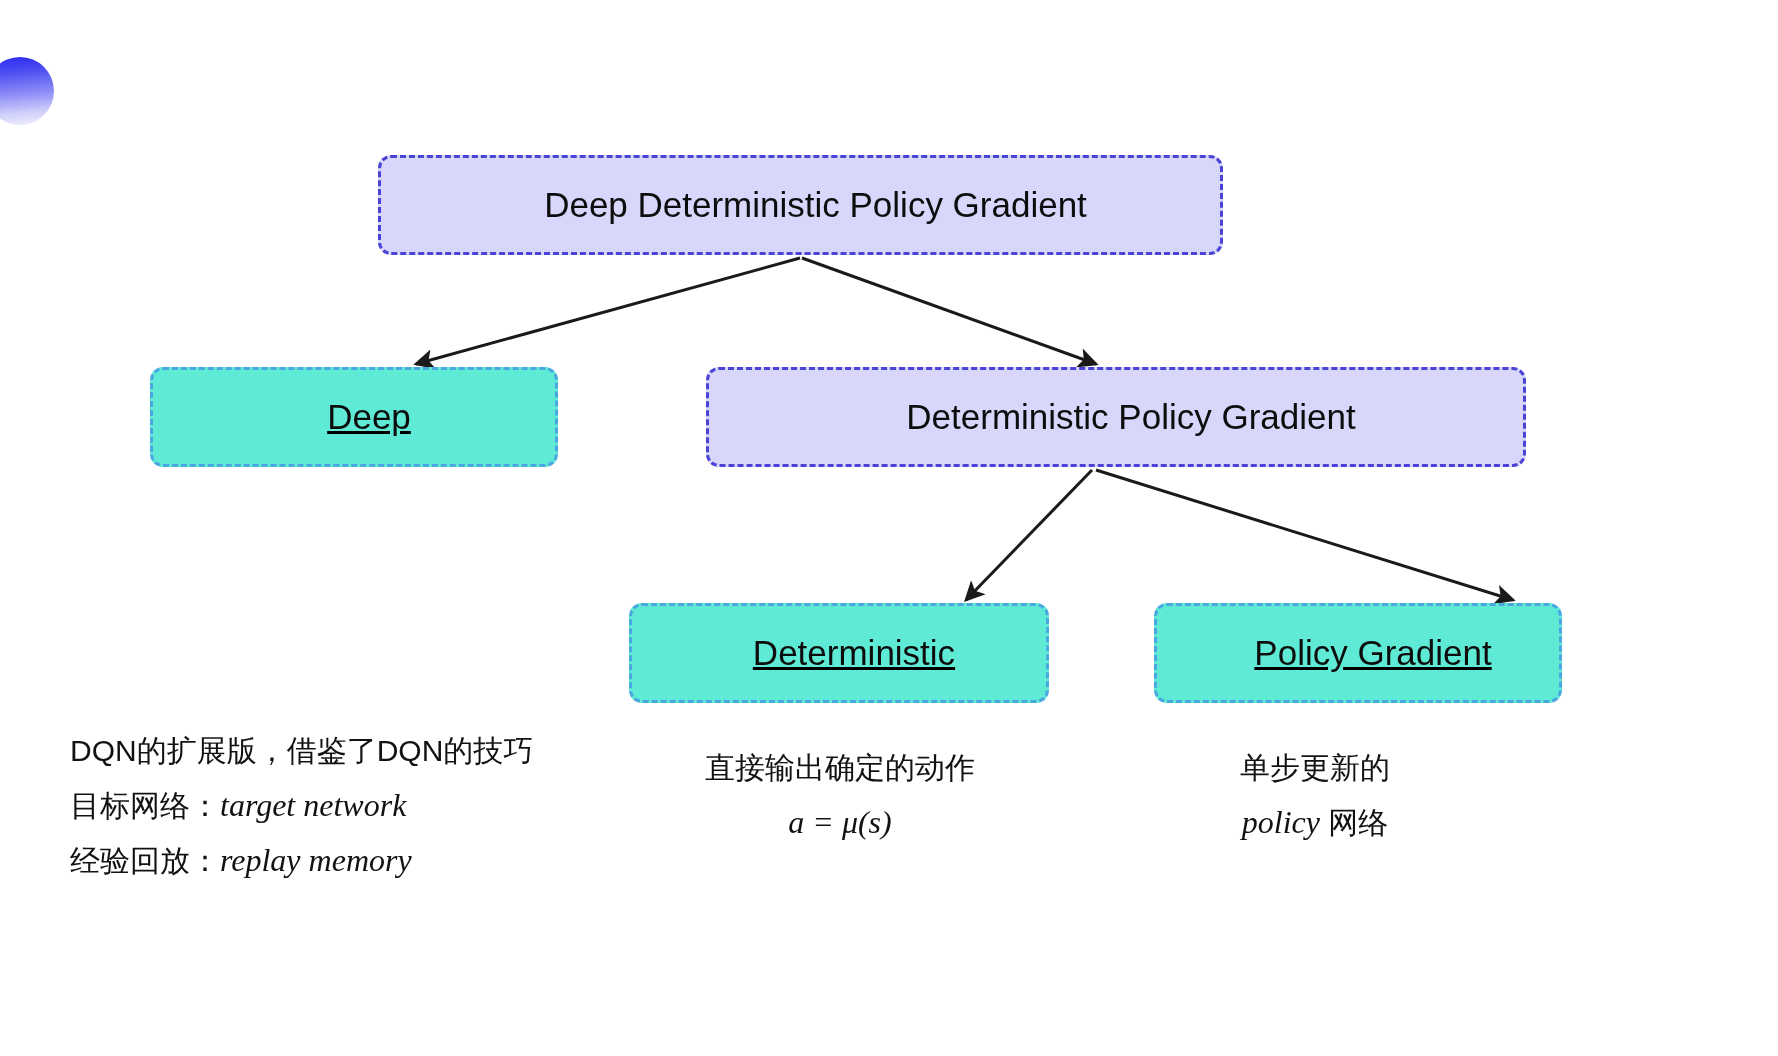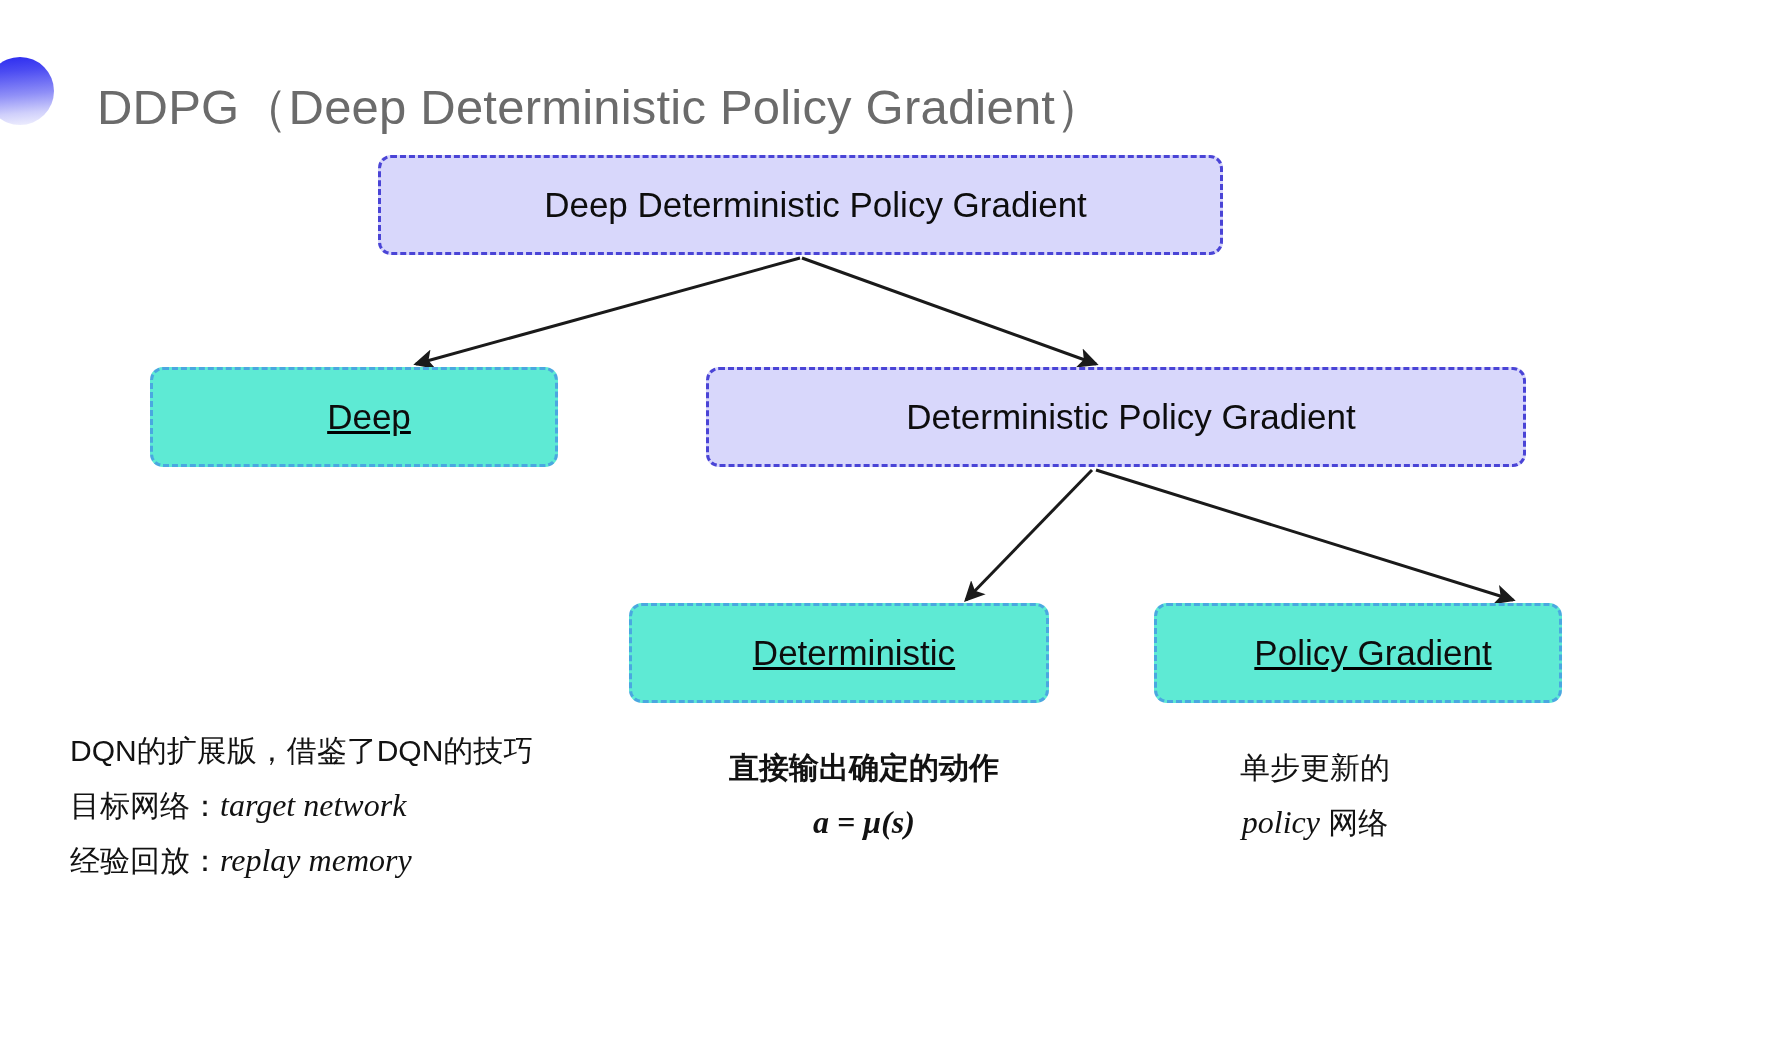--- a/index.html
+++ b/index.html
@@ -101,32 +101,31 @@
     font-size: 30px;
     line-height: 55px;
     white-space: nowrap;
   }
   .mathit {
     font-family: "Liberation Serif", "DejaVu Serif", serif;
     font-style: italic;
     font-size: 32px;
   }
   #caption-deep  { left: 70px;  top: 723px; width: 580px; }
-  #caption-det   { left: 664px; top: 740px; width: 400px; font-weight: bold; }
+  #caption-det   { left: 640px; top: 740px; width: 400px; }
   #caption-pg    { left: 1120px; top: 740px; width: 390px; }
 
   #caption-deep .cap-line { text-align: left; }
 </style>
 </head>
 <body>
 
 <div id="slide">
 
   <div id="title-decor"></div>
-  <div id="title-text">DDPG（Deep Deterministic Policy Gradient）</div>
 
   <svg id="arrows" viewBox="0 0 1778 1056" xmlns="http://www.w3.org/2000/svg">
     <defs>
       <marker id="ah" viewBox="0 0 12 12" refX="9.5" refY="6" markerWidth="7.5" markerHeight="7.5" orient="auto-start-reverse">
         <path d="M 0 0.6 L 11 6 L 0 11.4 L 2.6 6 Z" fill="#1a1a1a"></path>
       </marker>
     </defs>
 
     <line x1="800" y1="258" x2="416" y2="364" stroke="#1a1a1a" stroke-width="3" marker-end="url(#ah)"></line>
 

